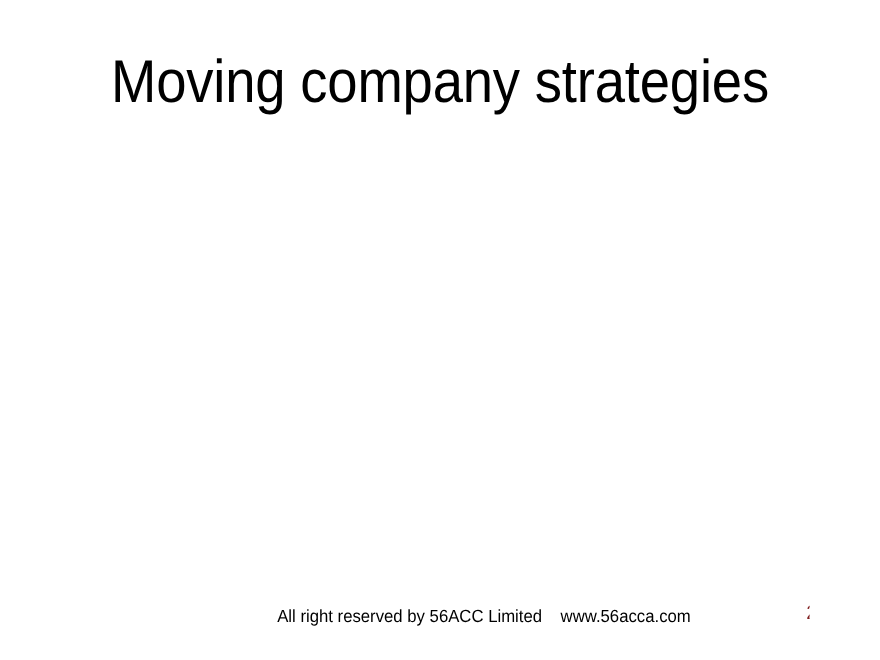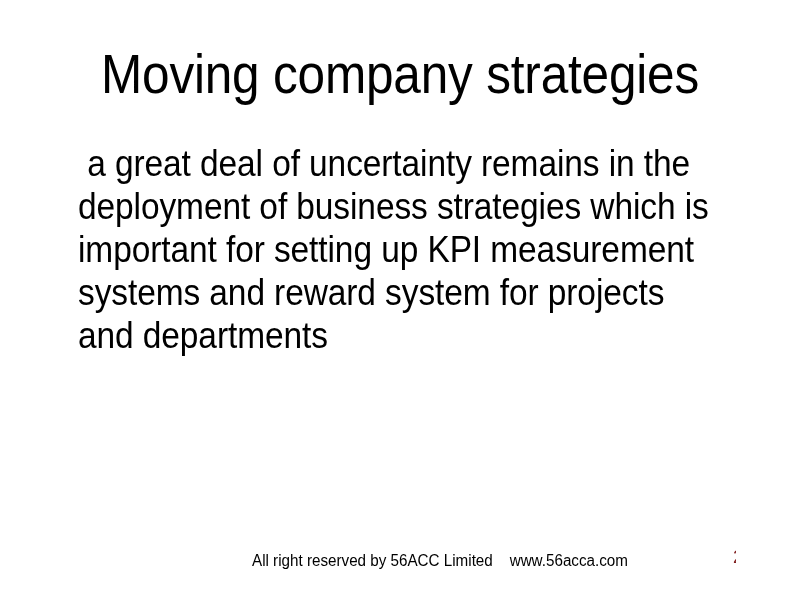--- a/index.html
+++ b/index.html
@@ -84,25 +84,18 @@
     text-align: center;
   }
 </style>
 </head>
 <body>
 
 <div class="slide">
 
   <div class="slide-title">Moving company strategies</div>
 
-  <div class="slide-body">
-    <div class="body-line"> a great deal of uncertainty remains in the</div>
-    <div class="body-line">deployment of business strategies which is</div>
-    <div class="body-line">important for setting up KPI measurement</div>
-    <div class="body-line">systems and reward system for projects</div>
-    <div class="body-line">and departments</div>
-  </div>
 
   <div class="footer-note">All right reserved by 56ACC Limited    www.56acca.com</div>
 
   <div class="page-number">21</div>
 
 </div>
 
 </body></html>

